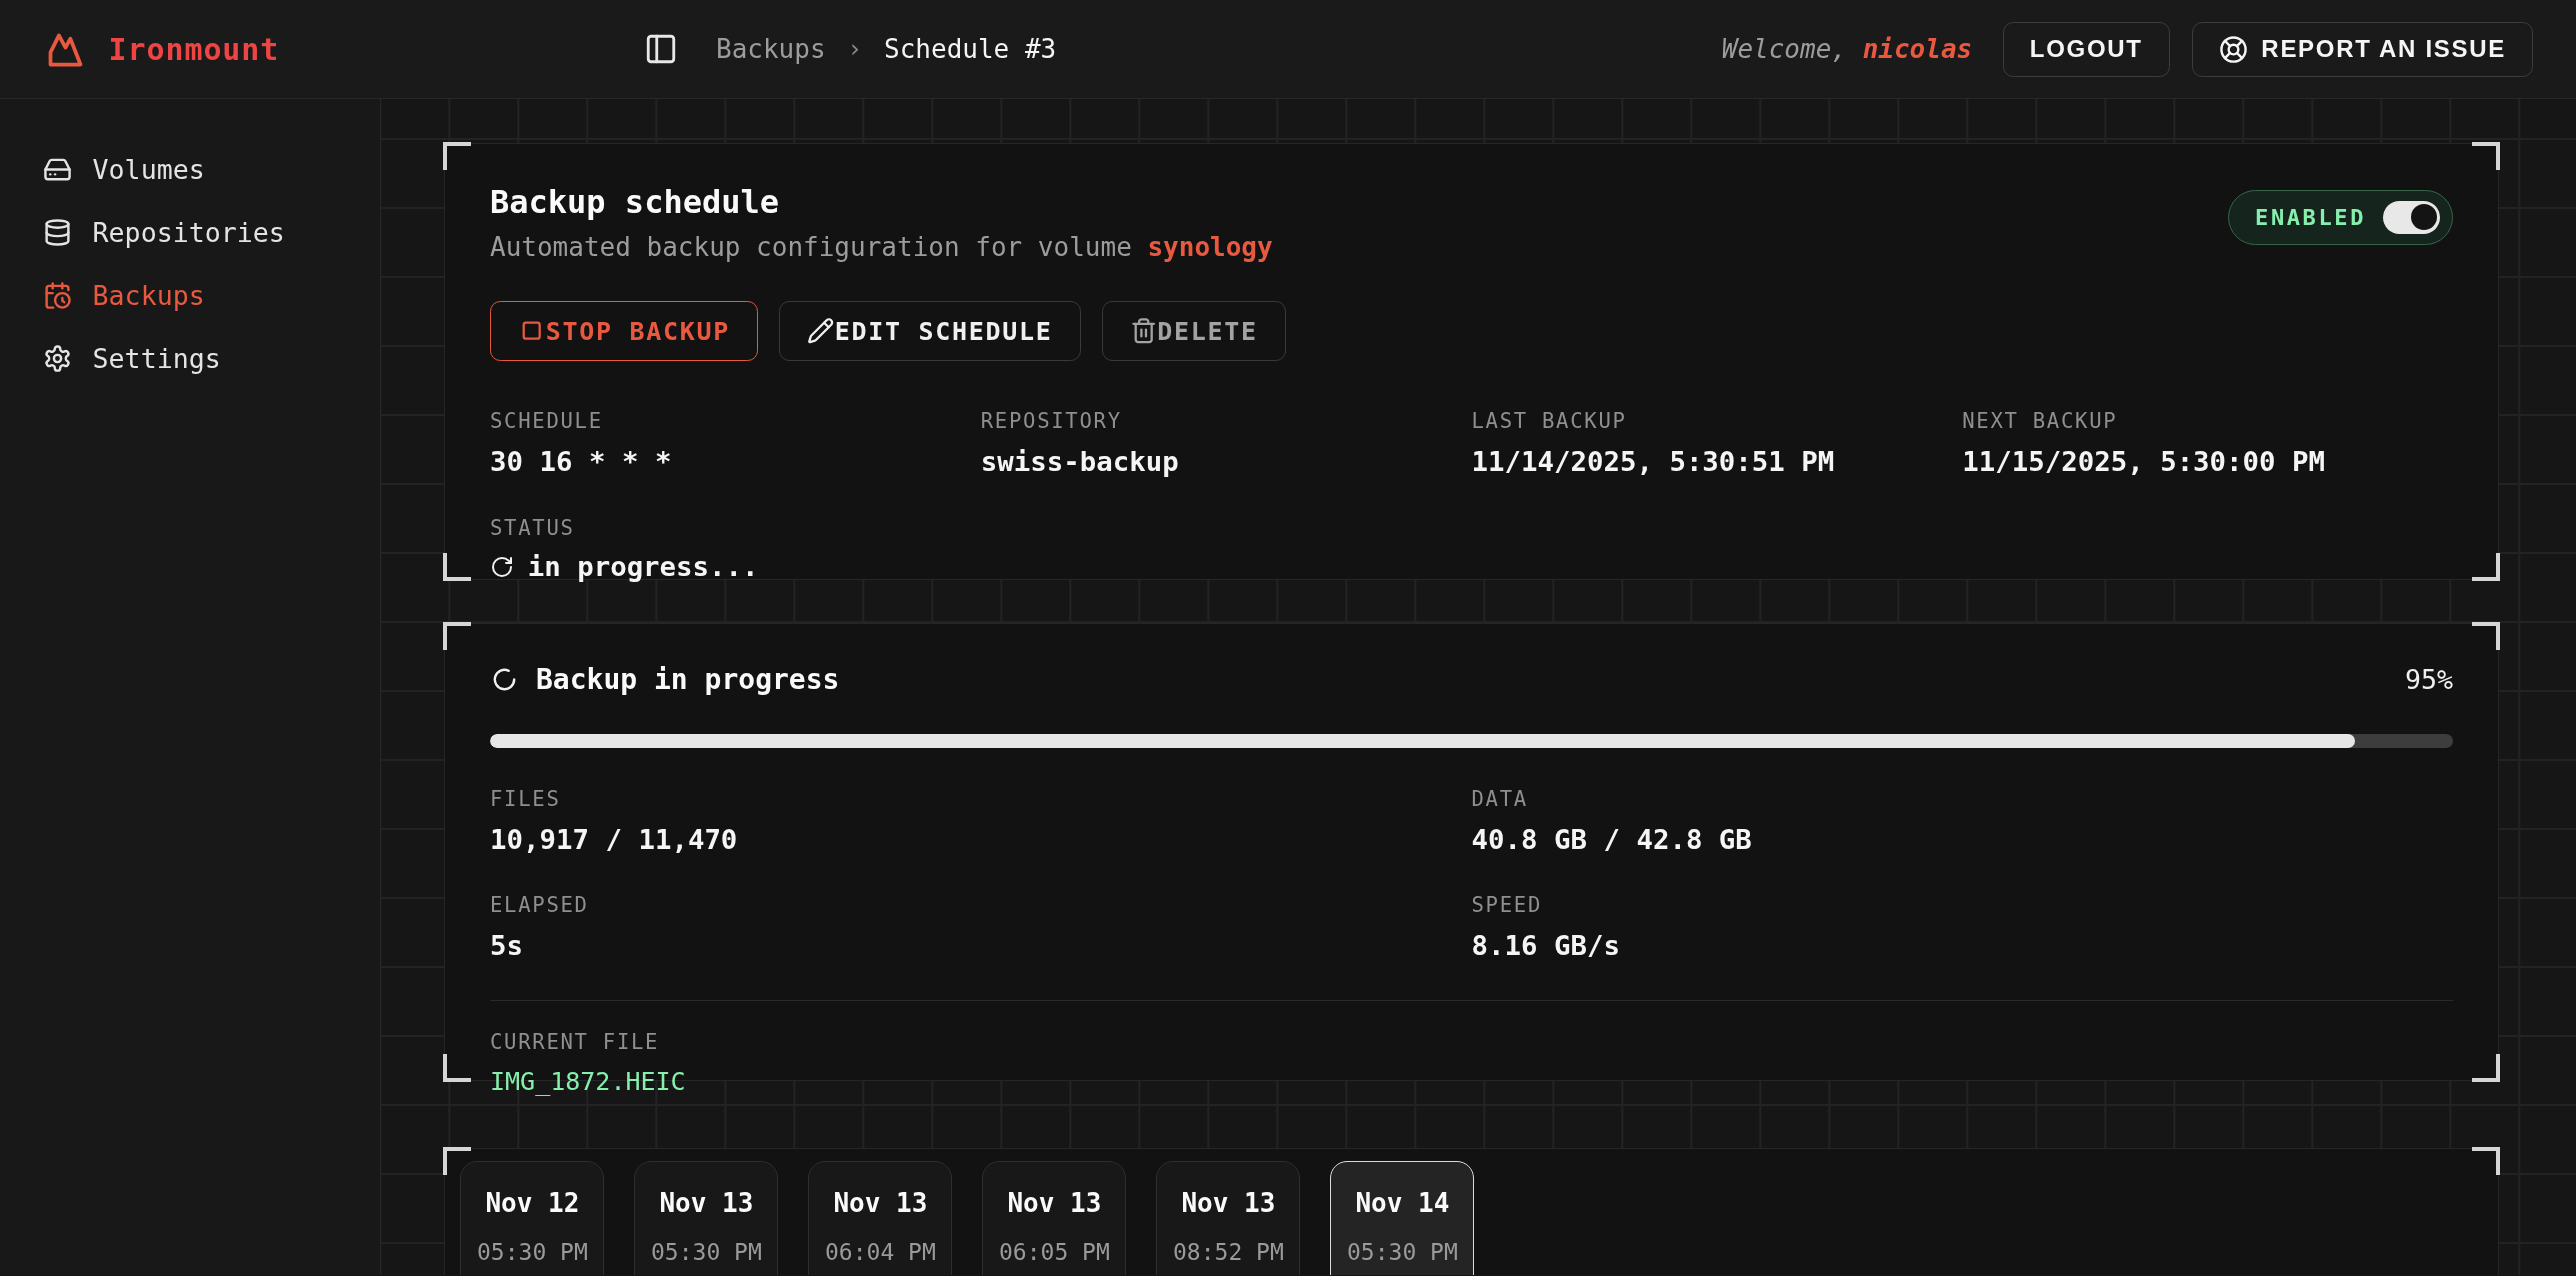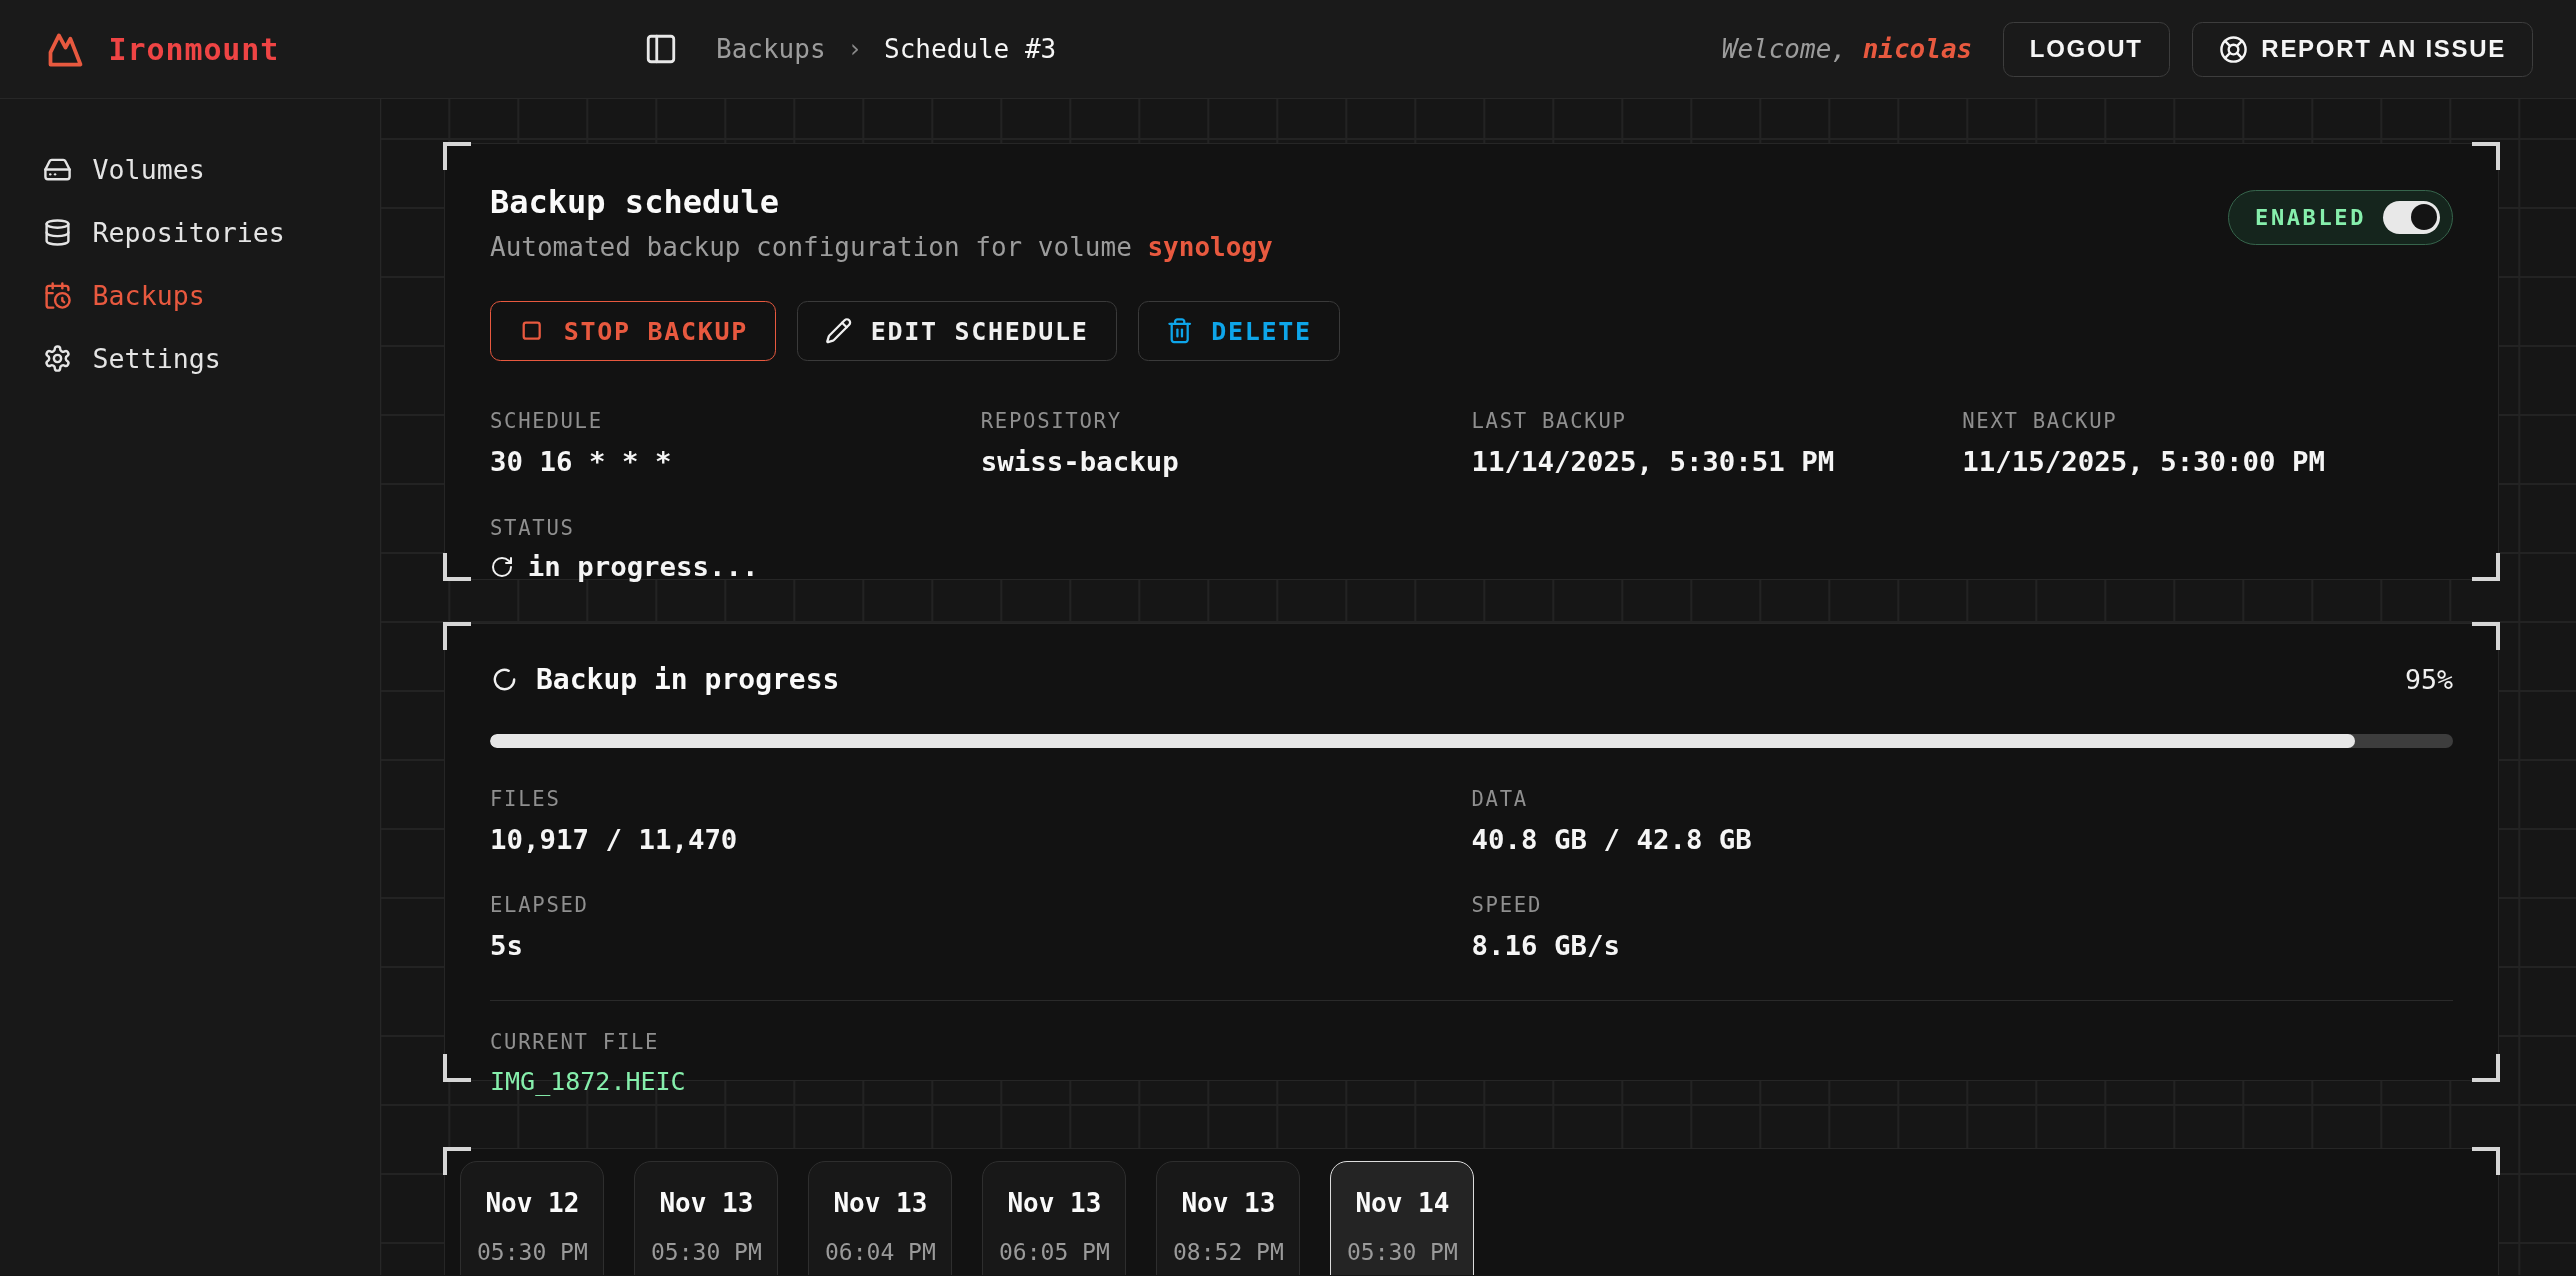--- a/index.html
+++ b/index.html
@@ -83,28 +83,28 @@
     height:55px; padding:0 12px 0 26px;
     border:1.7px solid #36654c; border-radius:856px; background:#15251d;
     cursor:pointer;
   }
   .enabled-text { color:#86efac; font-size:22px; font-weight:bold; letter-spacing:2.6px; }
   .switch { position:relative; width:57px; height:33px; background:#e8e8e8; border-radius:856px; }
   .switch-knob { position:absolute; top:3.4px; right:3.4px; width:26px; height:26px; border-radius:50%; background:#141414; }
 
   .btn-row { display:flex; gap:20.6px; margin-top:39px; }
   .btn {
-    display:inline-flex; align-items:center; gap:18px; height:60px; padding:0 27.4px;
+    display:inline-flex; align-items:center; gap:0; height:60px; padding:0 27.4px;
     background:transparent; border:1.7px solid #3a3a3a; border-radius:10.3px;
     color:#f0f0f0; font-family:inherit; font-size:25px; font-weight:bold; letter-spacing:1.7px;
     cursor:pointer;
   }
   .btn svg { width:27.4px; height:27.4px; }
   .btn-stop { border-color:#e8593f; color:#e8593f; }
-  .btn-delete { color:#0ea5e9; }
+  .btn-delete { color:#a3a3a3; }
 
   .fields-grid { display:grid; grid-template-columns:repeat(4,1fr); margin-top:48px; }
   .f-label { font-size:20.6px; color:#8f8f8f; letter-spacing:1.7px; }
   .f-value { margin-top:13px; font-size:27.4px; font-weight:bold; color:#f5f5f5; }
   .status-block { margin-top:39px; }
   .status-line { display:flex; align-items:center; gap:13.7px; margin-top:11px; }
   .status-line svg { width:24px; height:24px; color:#f0f0f0; }
   .status-value { font-size:27.4px; font-weight:bold; color:#f5f5f5; }
 
   

